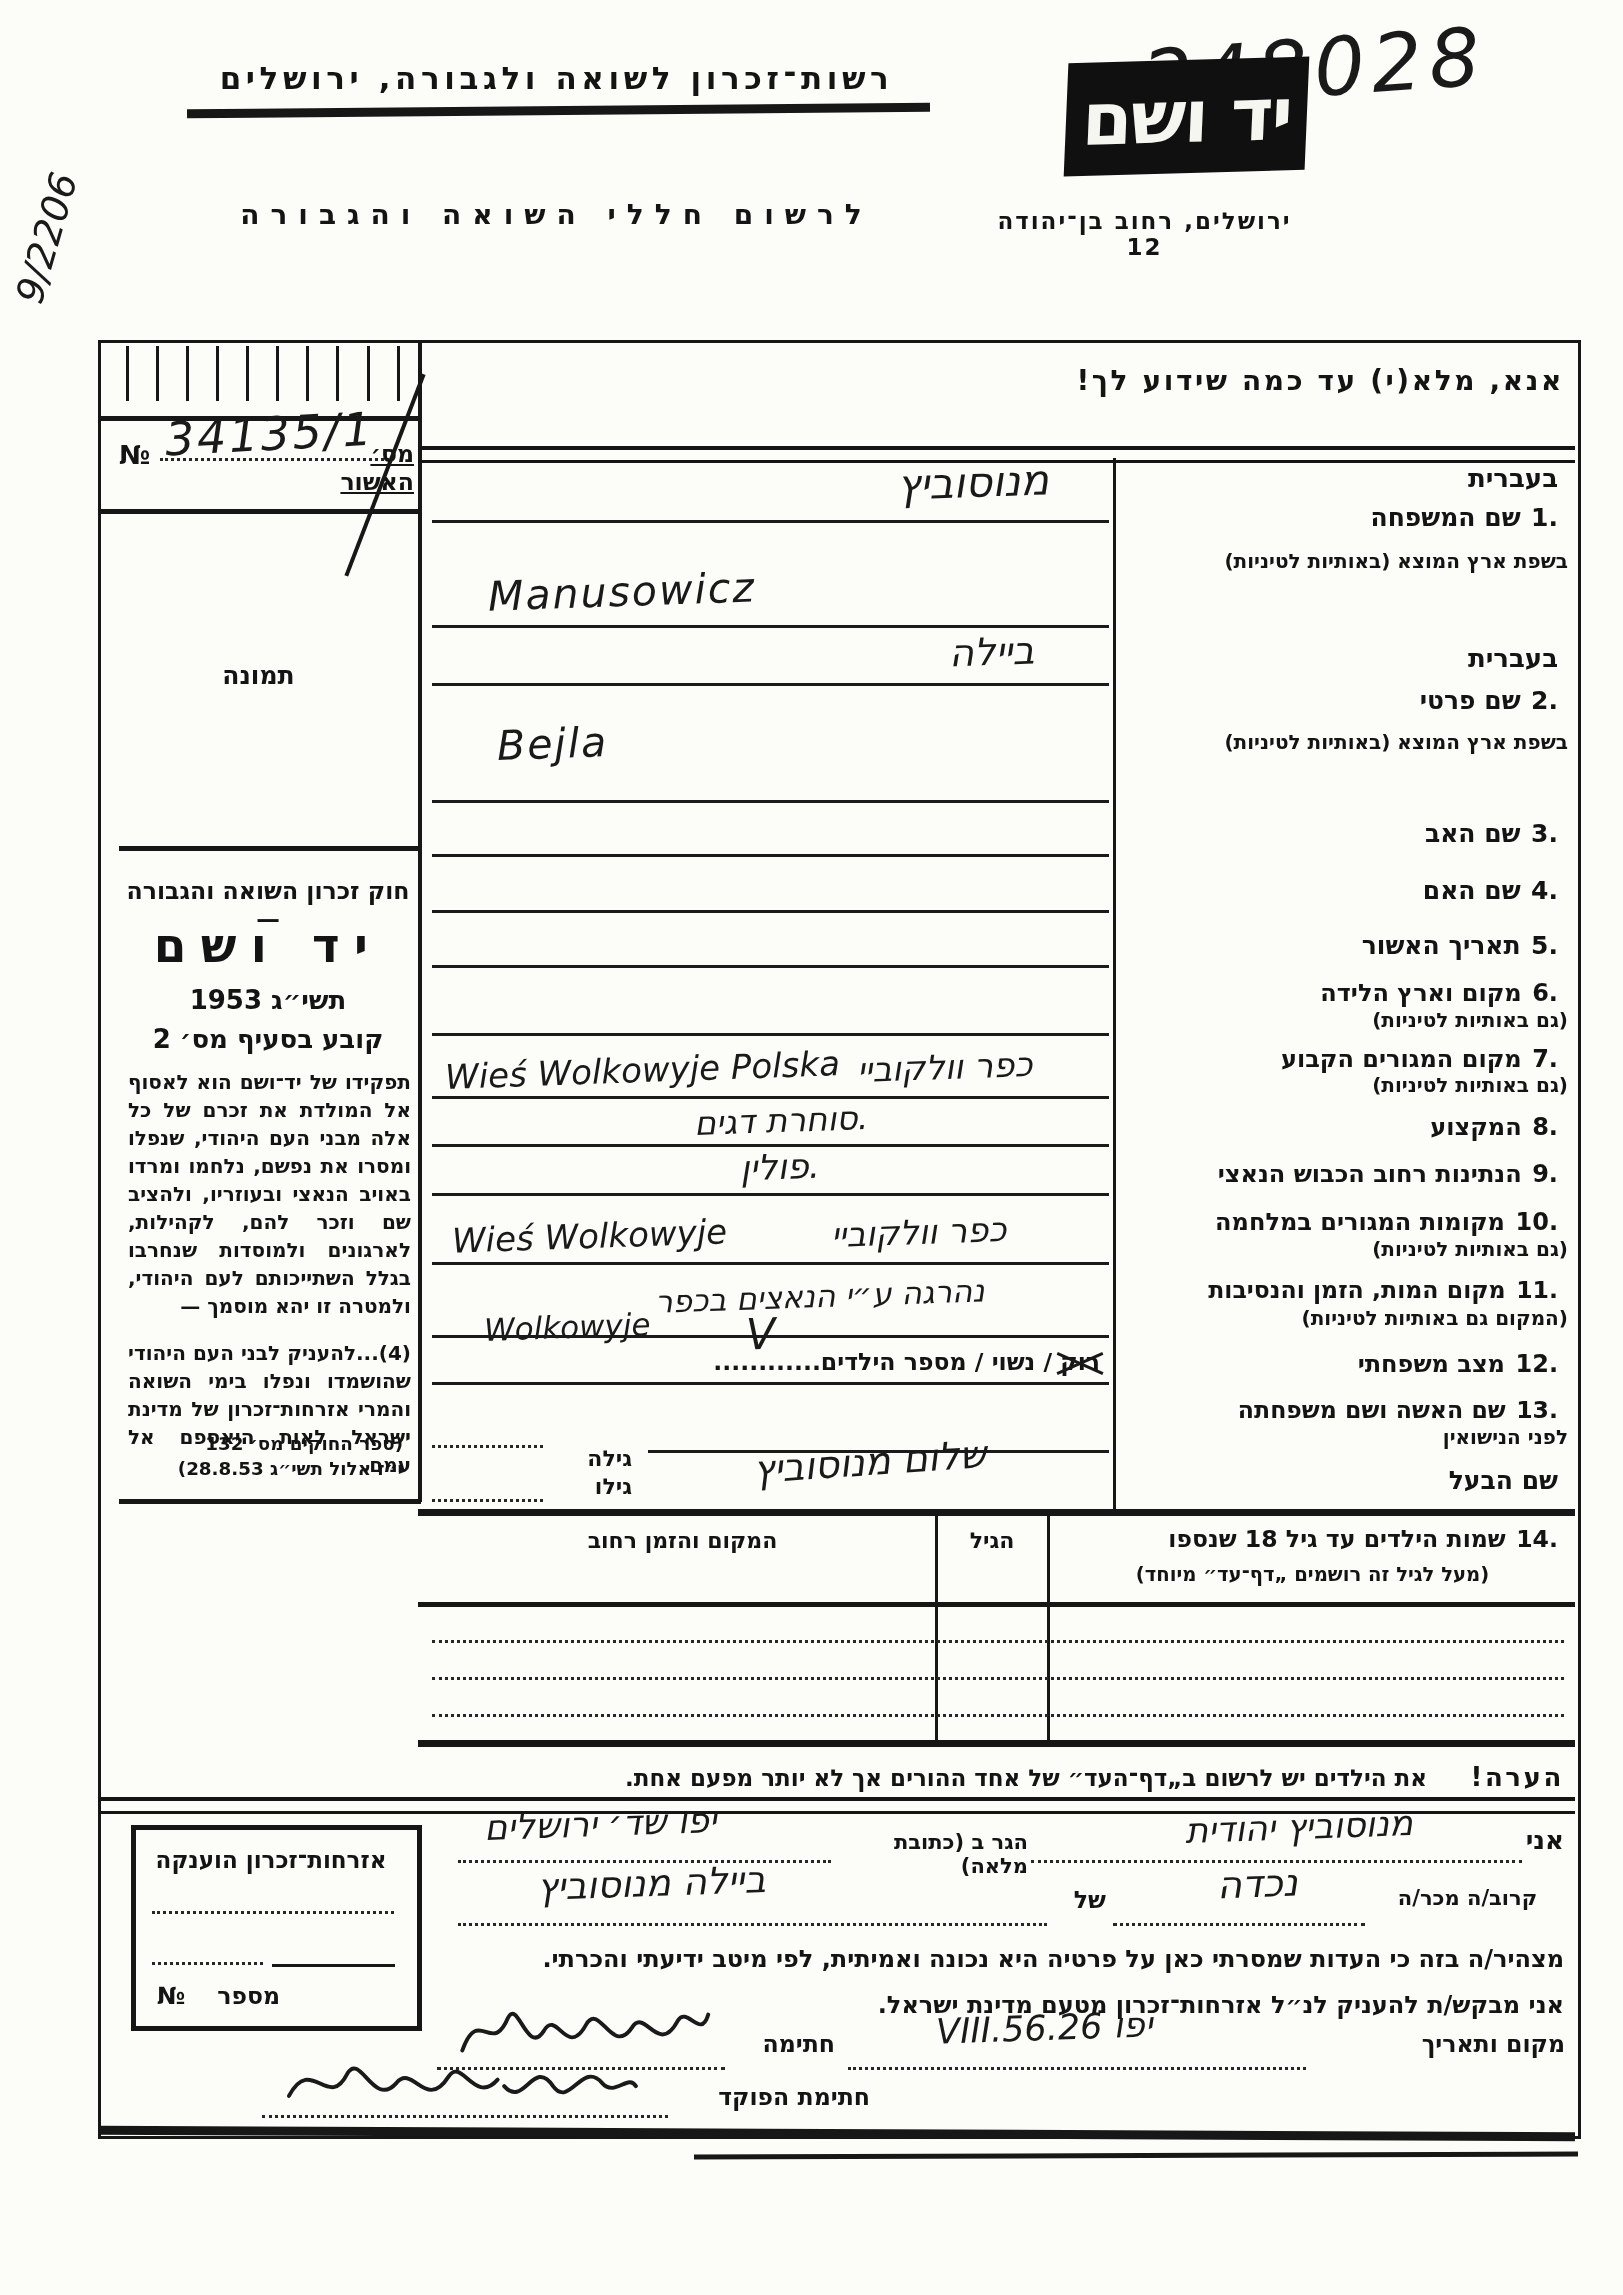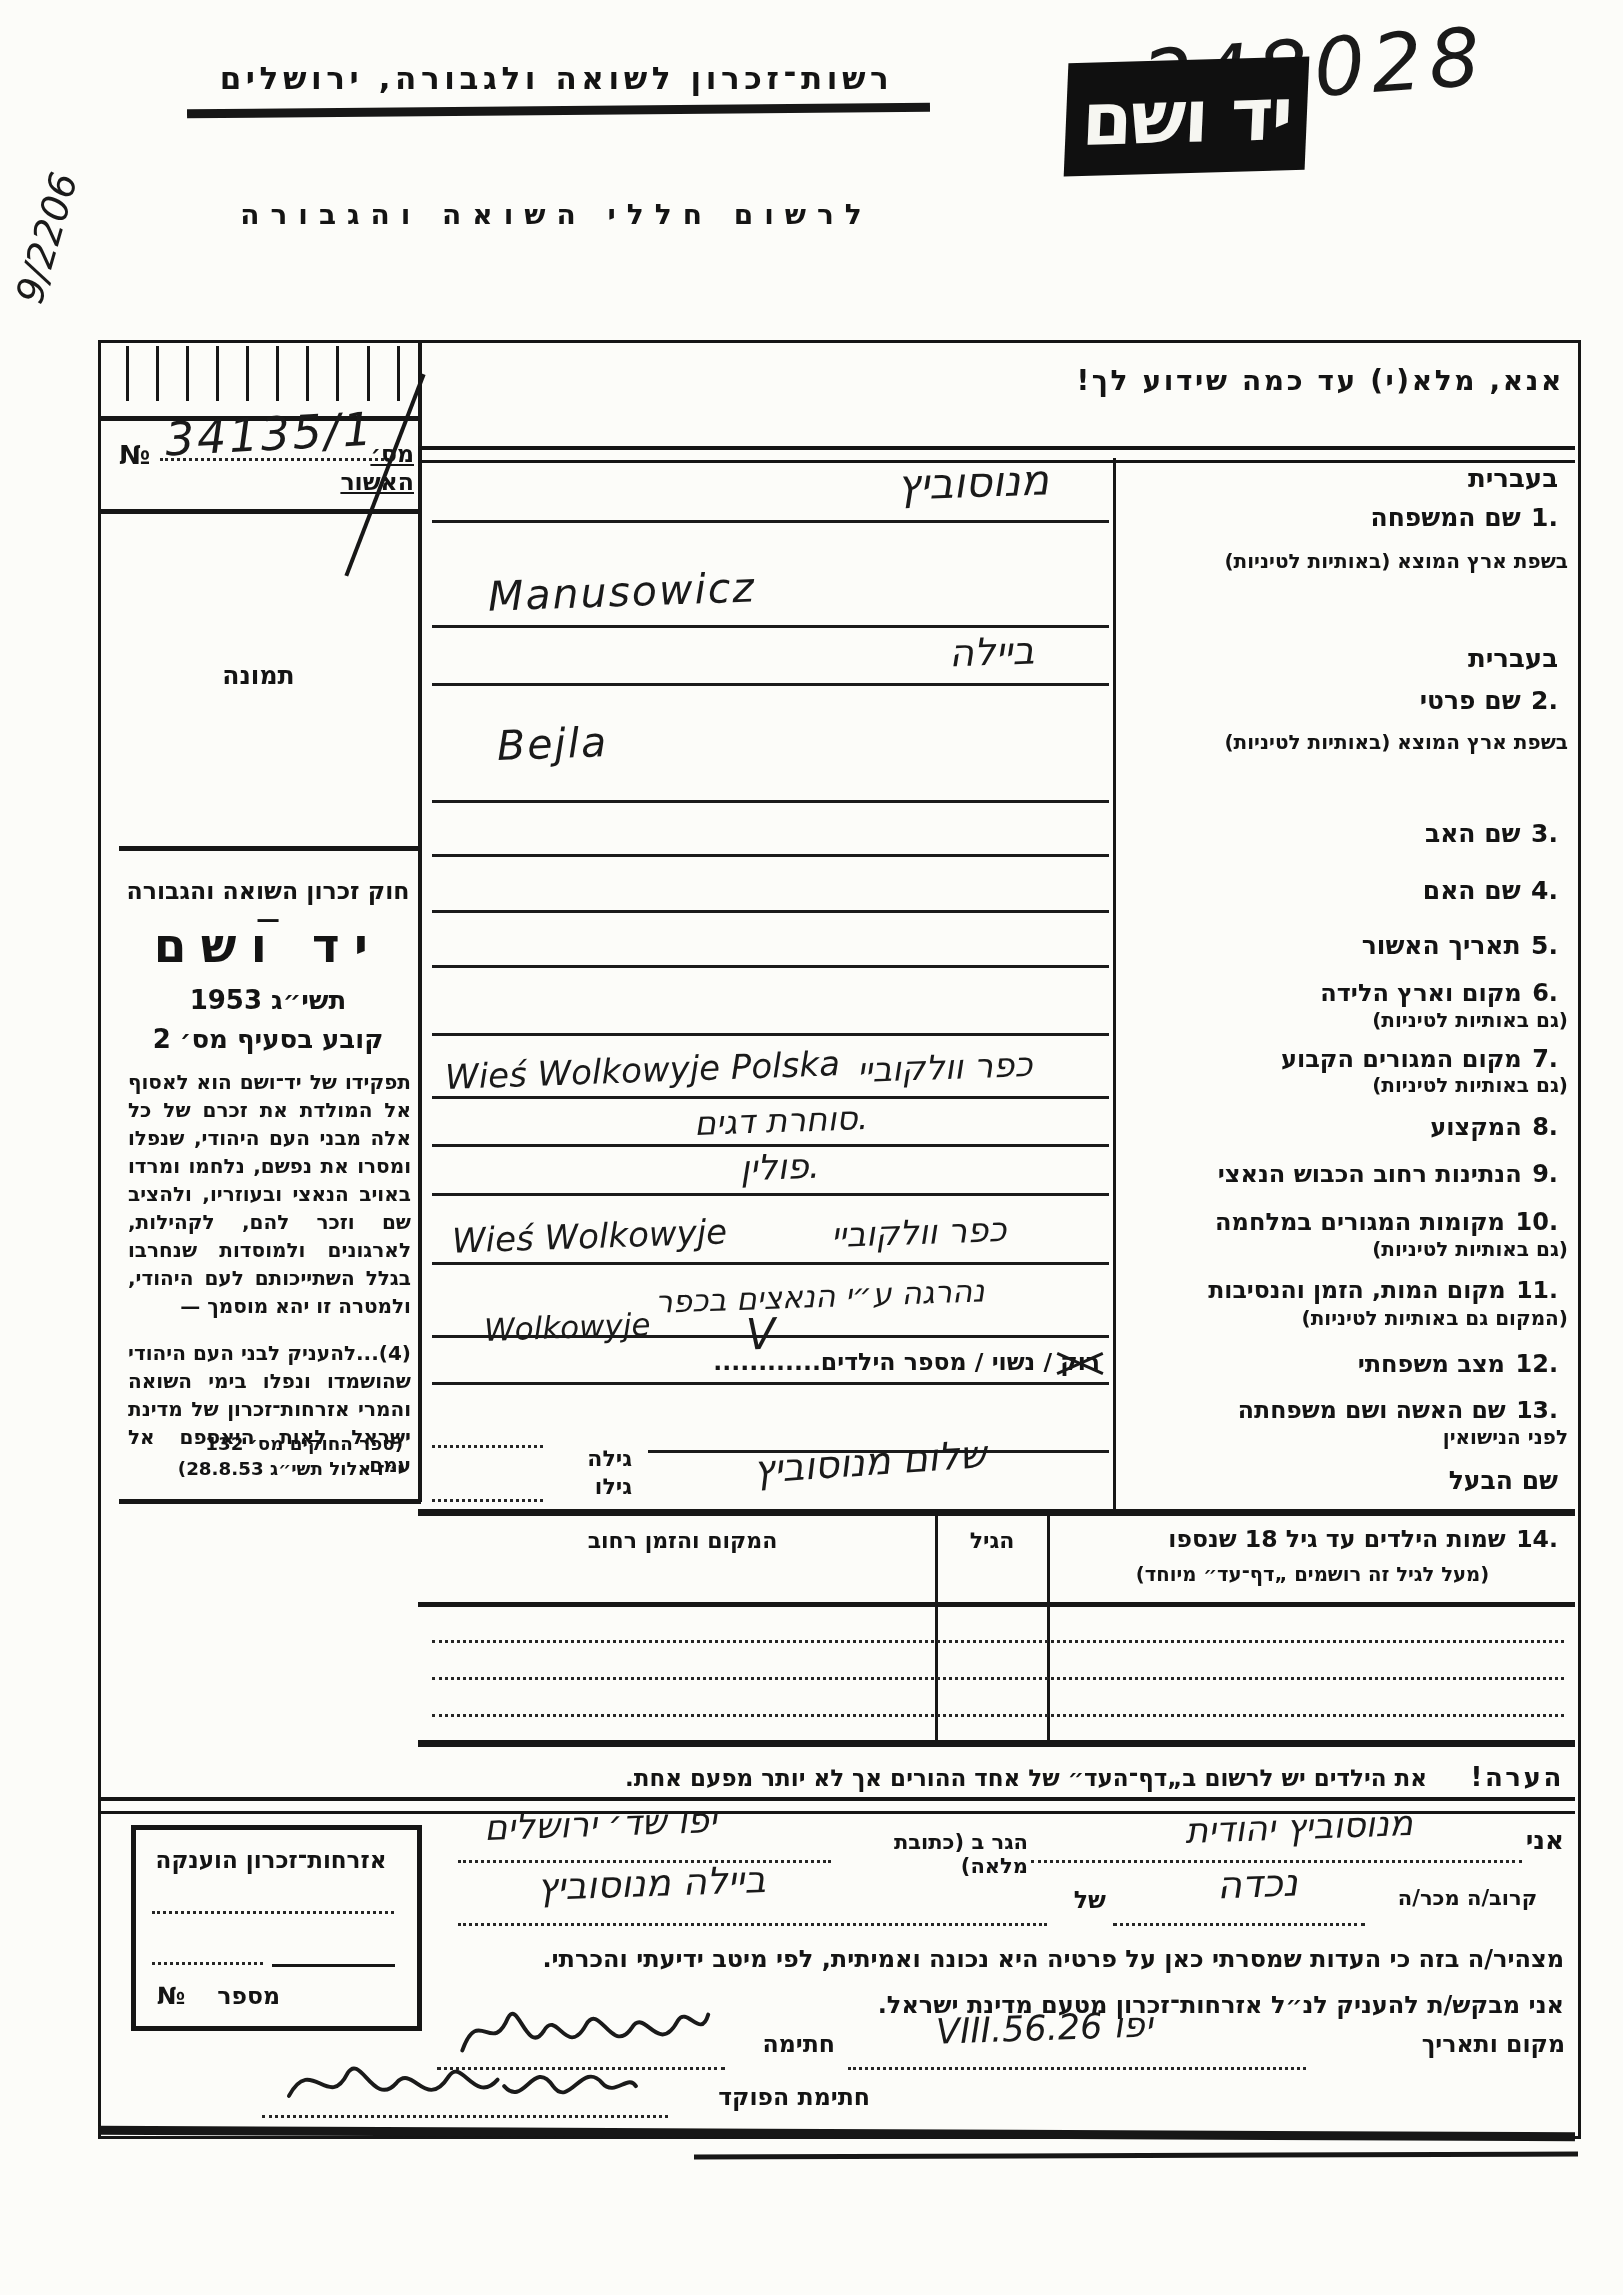--- a/index.html
+++ b/index.html
@@ -36,20 +36,21 @@
   <div class="hw" style="top:216px;left:-19.6px;font-size:38px;transform:rotate(-74deg);">9/2206</div>
 
   <div class="abs rtl b ctr" style="top:60px;left:167px;width:779px;font-size:31px;letter-spacing:4.6px;">רשות־זכרון לשואה ולגבורה, ירושלים</div>
   <div class="hline" style="top:106px;left:187px;width:743px;height:8.5px;transform:rotate(-0.5deg);"></div>
   <div class="abs rtl b ctr" style="top:198px;left:167px;width:779px;font-size:28px;letter-spacing:11px;">לרשום חללי השואה והגבורה</div>
 
   <div class="abs" style="top:60px;left:1066px;width:241px;height:113px;background:#101010;
               transform:rotate(-1.6deg) skewX(-4deg);display:flex;align-items:center;justify-content:center;">
     <span style="color:#f6f6f1;font-weight:bold;font-size:73px;letter-spacing:-2px;white-space:nowrap;">יד ושם</span>
   </div>
+  <div class="abs rtl b ctr" style="top:208px;left:979px;width:331px;font-size:23px;letter-spacing:2px;">ירושלים, רחוב בן־יהודה 12</div>
 
   <div class="abs" style="top:340px;left:98px;width:1477px;height:1793px;border:3.9px solid #161616;"></div>
 
   <div class="vline" style="top:340px;left:418px;width:3.9px;height:1162px;"></div>
   <div class="vline" style="top:458px;left:1113px;width:2.6px;height:1051px;"></div>
 
   <div class="vline" style="top:346px;left:126px;width:2.6px;height:55px;"></div>
   <div class="vline" style="top:346px;left:156px;width:2.6px;height:55px;"></div>
   <div class="vline" style="top:346px;left:186px;width:2.6px;height:55px;"></div>
   <div class="vline" style="top:346px;left:216px;width:2.6px;height:55px;"></div>

